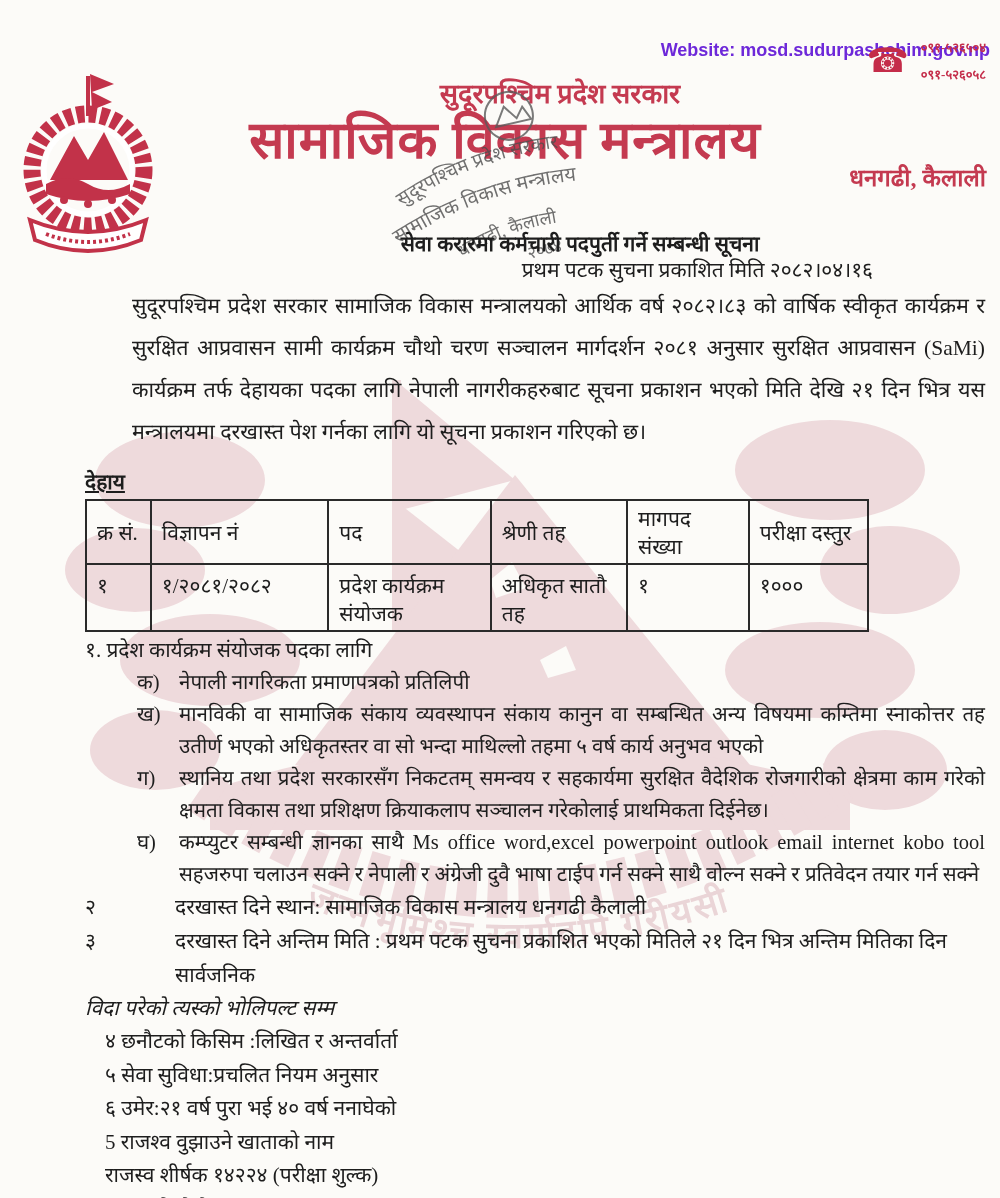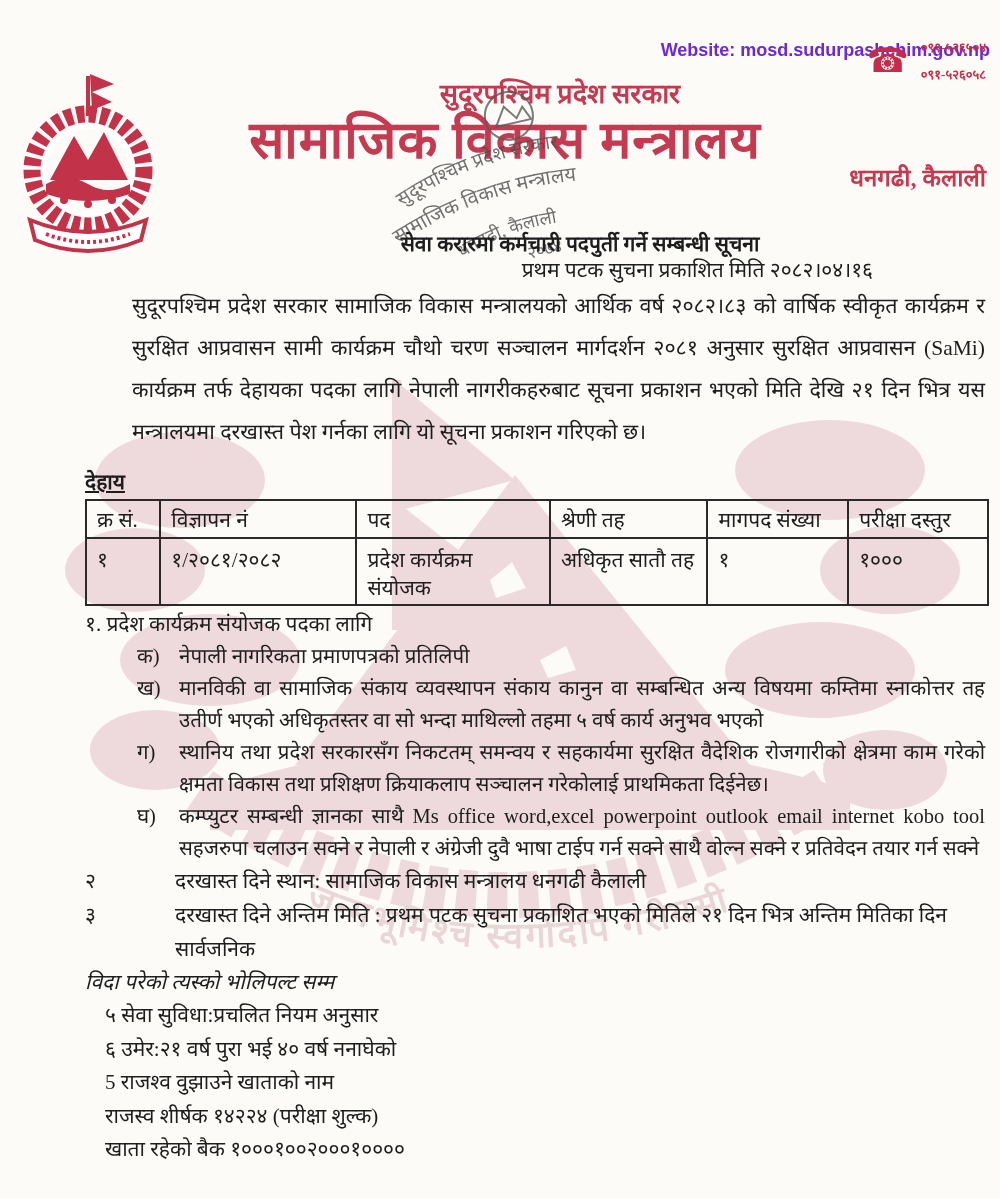--- a/index.html
+++ b/index.html
@@ -31,21 +31,21 @@
     font-size:24px; font-weight:bold; color:#c43a50;
   }
   .stamp-wrap { position:absolute; left:358px; top:78px; width:330px; height:180px; opacity:.8; }
   .watermark-wrap { position:absolute; left:60px; top:360px; width:900px; height:660px; opacity:.30; pointer-events:none; }
   
   .content { position:absolute; top:229px; left:85px; width:900px; }
   .doc-title { text-align:center; font-weight:bold; font-size:21px; height:26px; padding-left:90px; }
   .published { text-align:right; padding-right:112px; font-size:21px; height:30px; }
   .intro { font-size:21.5px; line-height:42px; text-align:justify;margin-left:47px; }
   .dehaya { display:inline-block; font-weight:bold; font-size:21px; text-decoration:underline; margin-top:14px; }
-  table.vacancy { border-collapse:collapse; width:904px; margin-top:4px; font-size:21px; }
+  table.vacancy { border-collapse:collapse; width:784px; margin-top:4px; font-size:21px; }
   table.vacancy th, table.vacancy td { border:2px solid #2a2a2a; padding:3px 10px; text-align:left; font-weight:normal; }
   table.vacancy th { height:30px; }
   table.vacancy td { height:40px; vertical-align:top; padding-top:6px; }
   .col-sn{width:58px}.col-ad{width:185px}.col-post{width:190px}.col-grade{width:148px}.col-count{width:130px}.col-fee{width:130px}
   .qual-head { font-weight:bold; font-size:21px; margin-top:10px; height:28px; }
   .line { font-size:21px; line-height:33px;font-style:italic; }
   .item1 { font-size:21px; line-height:32px; margin-top:2px; }
   .sub-item { display:flex; margin-left:52px; font-size:20.5px; line-height:32px; }
   .sub-label { width:42px; flex:none; }
   .sub-text { flex:1; text-align:justify; }
@@ -198,20 +198,21 @@
 
     <div class="num-item">
       <span class="num-label">२</span>
       <span>दरखास्त दिने स्थान: सामाजिक विकास मन्त्रालय धनगढी कैलाली</span>
     </div>
     <div class="num-item">
       <span class="num-label">३</span>
       <span>दरखास्त दिने अन्तिम मिति : प्रथम पटक सुचना प्रकाशित भएको मितिले २१ दिन भित्र अन्तिम मितिका दिन सार्वजनिक</span>
     </div>
     <div class="line">विदा परेको त्यस्को भोलिपल्ट सम्म</div>
+    <div class="plain-line">४ छनौटको किसिम :लिखित र अन्तर्वार्ता</div>
     <div class="plain-line">५ सेवा सुविधा:प्रचलित नियम अनुसार</div>
     <div class="plain-line">६ उमेर:२१ वर्ष पुरा भई ४० वर्ष ननाघेको</div>
     <div class="plain-line">5 राजश्व वुझाउने खाताको नाम</div>
     <div class="plain-line">राजस्व शीर्षक १४२२४ (परीक्षा शुल्क)</div>
     <div class="plain-line">खाता रहेको बैक १०००१००२०००१००००</div>
     
 
     
   </div>
 

